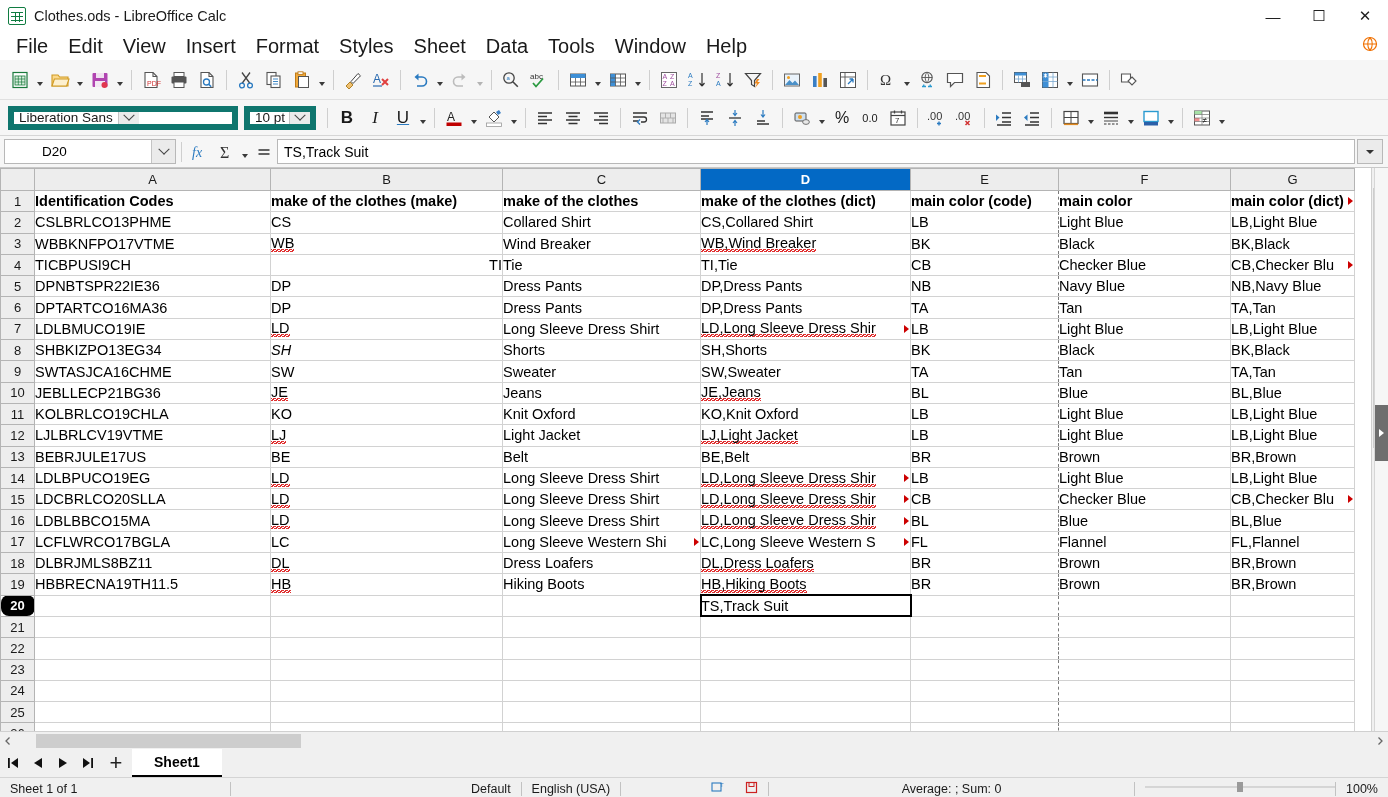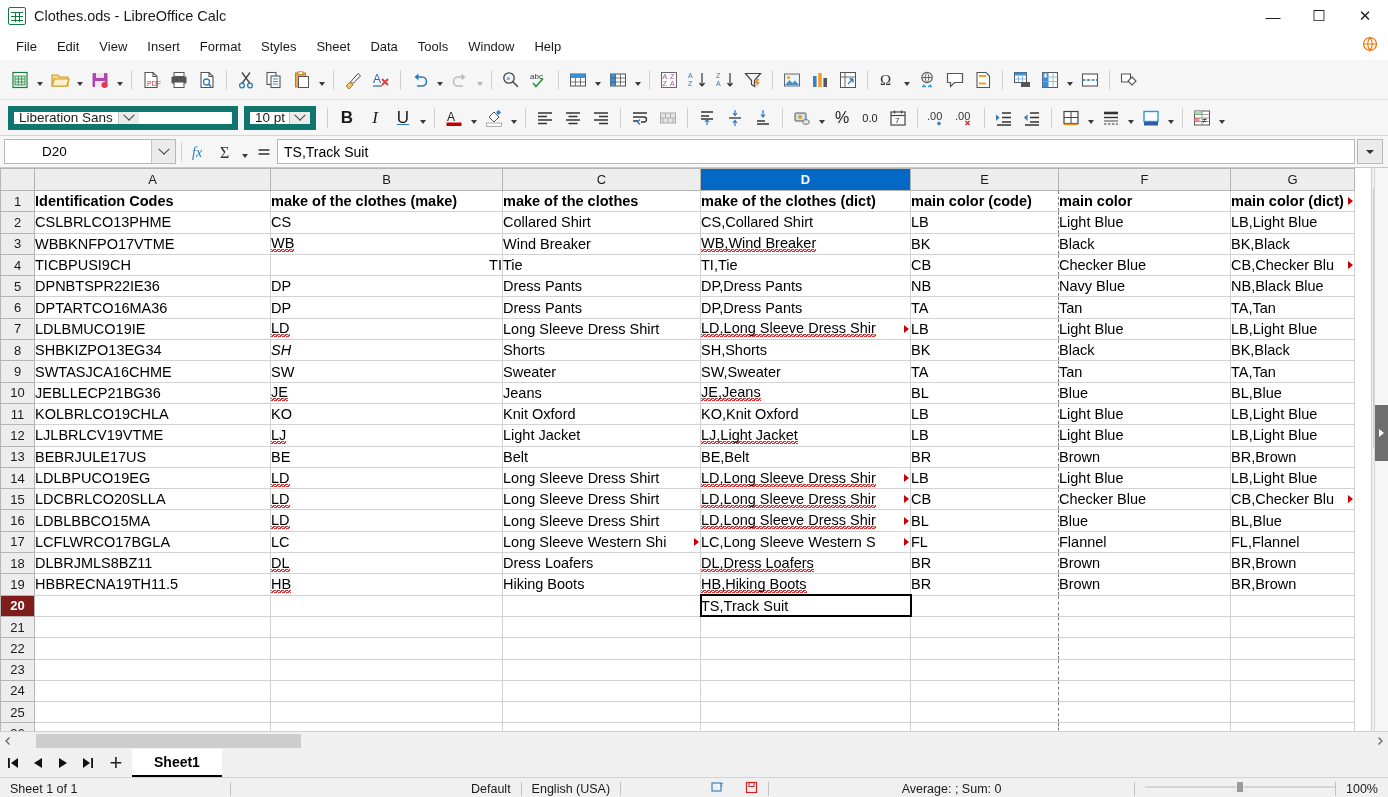--- a/index.html
+++ b/index.html
@@ -40,21 +40,21 @@
     width: 46px; height: 32px; display: flex; align-items: center; justify-content: center;
     font-size: 15px; color: #202020;
   }
 
   
   #menubar {
     height: 28px; display: flex; align-items: center;
     padding-left: 6px; background: #ffffff; position: relative;
   }
   .menu-item {
-    padding: 3px 10px; font-size: 13px; color: #1a1a1a; cursor: default;
+    padding: 3px 10px; font-size: 20px; color: #1a1a1a; cursor: default;
   }
   #menu-right { position: absolute; right: 10px; top: 4px; }
 
   
   .toolbar {
     display: flex; align-items: center;
     background: #f6f6f6;
     border-bottom: 1px solid #e0e0e0;
     padding: 0 6px;
   }
@@ -129,21 +129,21 @@
   table.sheet { border-collapse: collapse; table-layout: fixed; }
   table.sheet td, table.sheet th { padding: 0; margin: 0; }
 
   th.colhdr, td.rowhdr {
     background: #ededed; border: 1px solid #b4b4b4;
     font-weight: normal; font-size: 13px; color: #1a1a1a; text-align: center;
     height: 22px;
   }
   th.colhdr.sel { background: #0369c5; color:#fff; font-weight: bold; }
   td.rowhdr { width: 34px; height: 21.3px; }
-  td.rowhdr.sel { background: #7f1d1d; color:#fff; font-weight: bold; }
+  td.rowhdr.sel { background: #000000; color:#fff; font-weight: bold; border-radius: 8px; }
 
   td.cell {
     border-right: 1px solid #d2d2d2;
     border-bottom: 1px solid #d2d2d2;
     height: 21.3px;
     font-size: 14.5px; color: #000;
     padding: 0 0 0 3px;
     white-space: nowrap; overflow: hidden;
     position: relative;
     vertical-align: middle;
@@ -752,21 +752,21 @@
             <td class="cell" style="width: 124px;"><span class="txt">CB,Checker Blu</span><span class="ovf"></span></td>
           </tr>
           <tr>
             <td class="rowhdr">5</td>
             <td class="cell" style="width: 236px;"><span class="txt">DPNBTSPR22IE36</span></td>
             <td class="cell" style="width: 232px;"><span class="txt">DP</span></td>
             <td class="cell" style="width: 198px;"><span class="txt">Dress Pants</span></td>
             <td class="cell" style="width: 210px;"><span class="txt">DP,Dress Pants</span></td>
             <td class="cell pagebreak" style="width: 148px;"><span class="txt">NB</span></td>
             <td class="cell" style="width: 172px;"><span class="txt">Navy Blue</span></td>
-            <td class="cell" style="width: 124px;"><span class="txt">NB,Black Blue</span></td>
+            <td class="cell" style="width: 124px;"><span class="txt">NB,Navy Blue</span></td>
           </tr>
           <tr>
             <td class="rowhdr">6</td>
             <td class="cell" style="width: 236px;"><span class="txt">DPTARTCO16MA36</span></td>
             <td class="cell" style="width: 232px;"><span class="txt">DP</span></td>
             <td class="cell" style="width: 198px;"><span class="txt">Dress Pants</span></td>
             <td class="cell" style="width: 210px;"><span class="txt">DP,Dress Pants</span></td>
             <td class="cell pagebreak" style="width: 148px;"><span class="txt">TA</span></td>
             <td class="cell" style="width: 172px;"><span class="txt">Tan</span></td>
             <td class="cell" style="width: 124px;"><span class="txt">TA,Tan</span></td>

